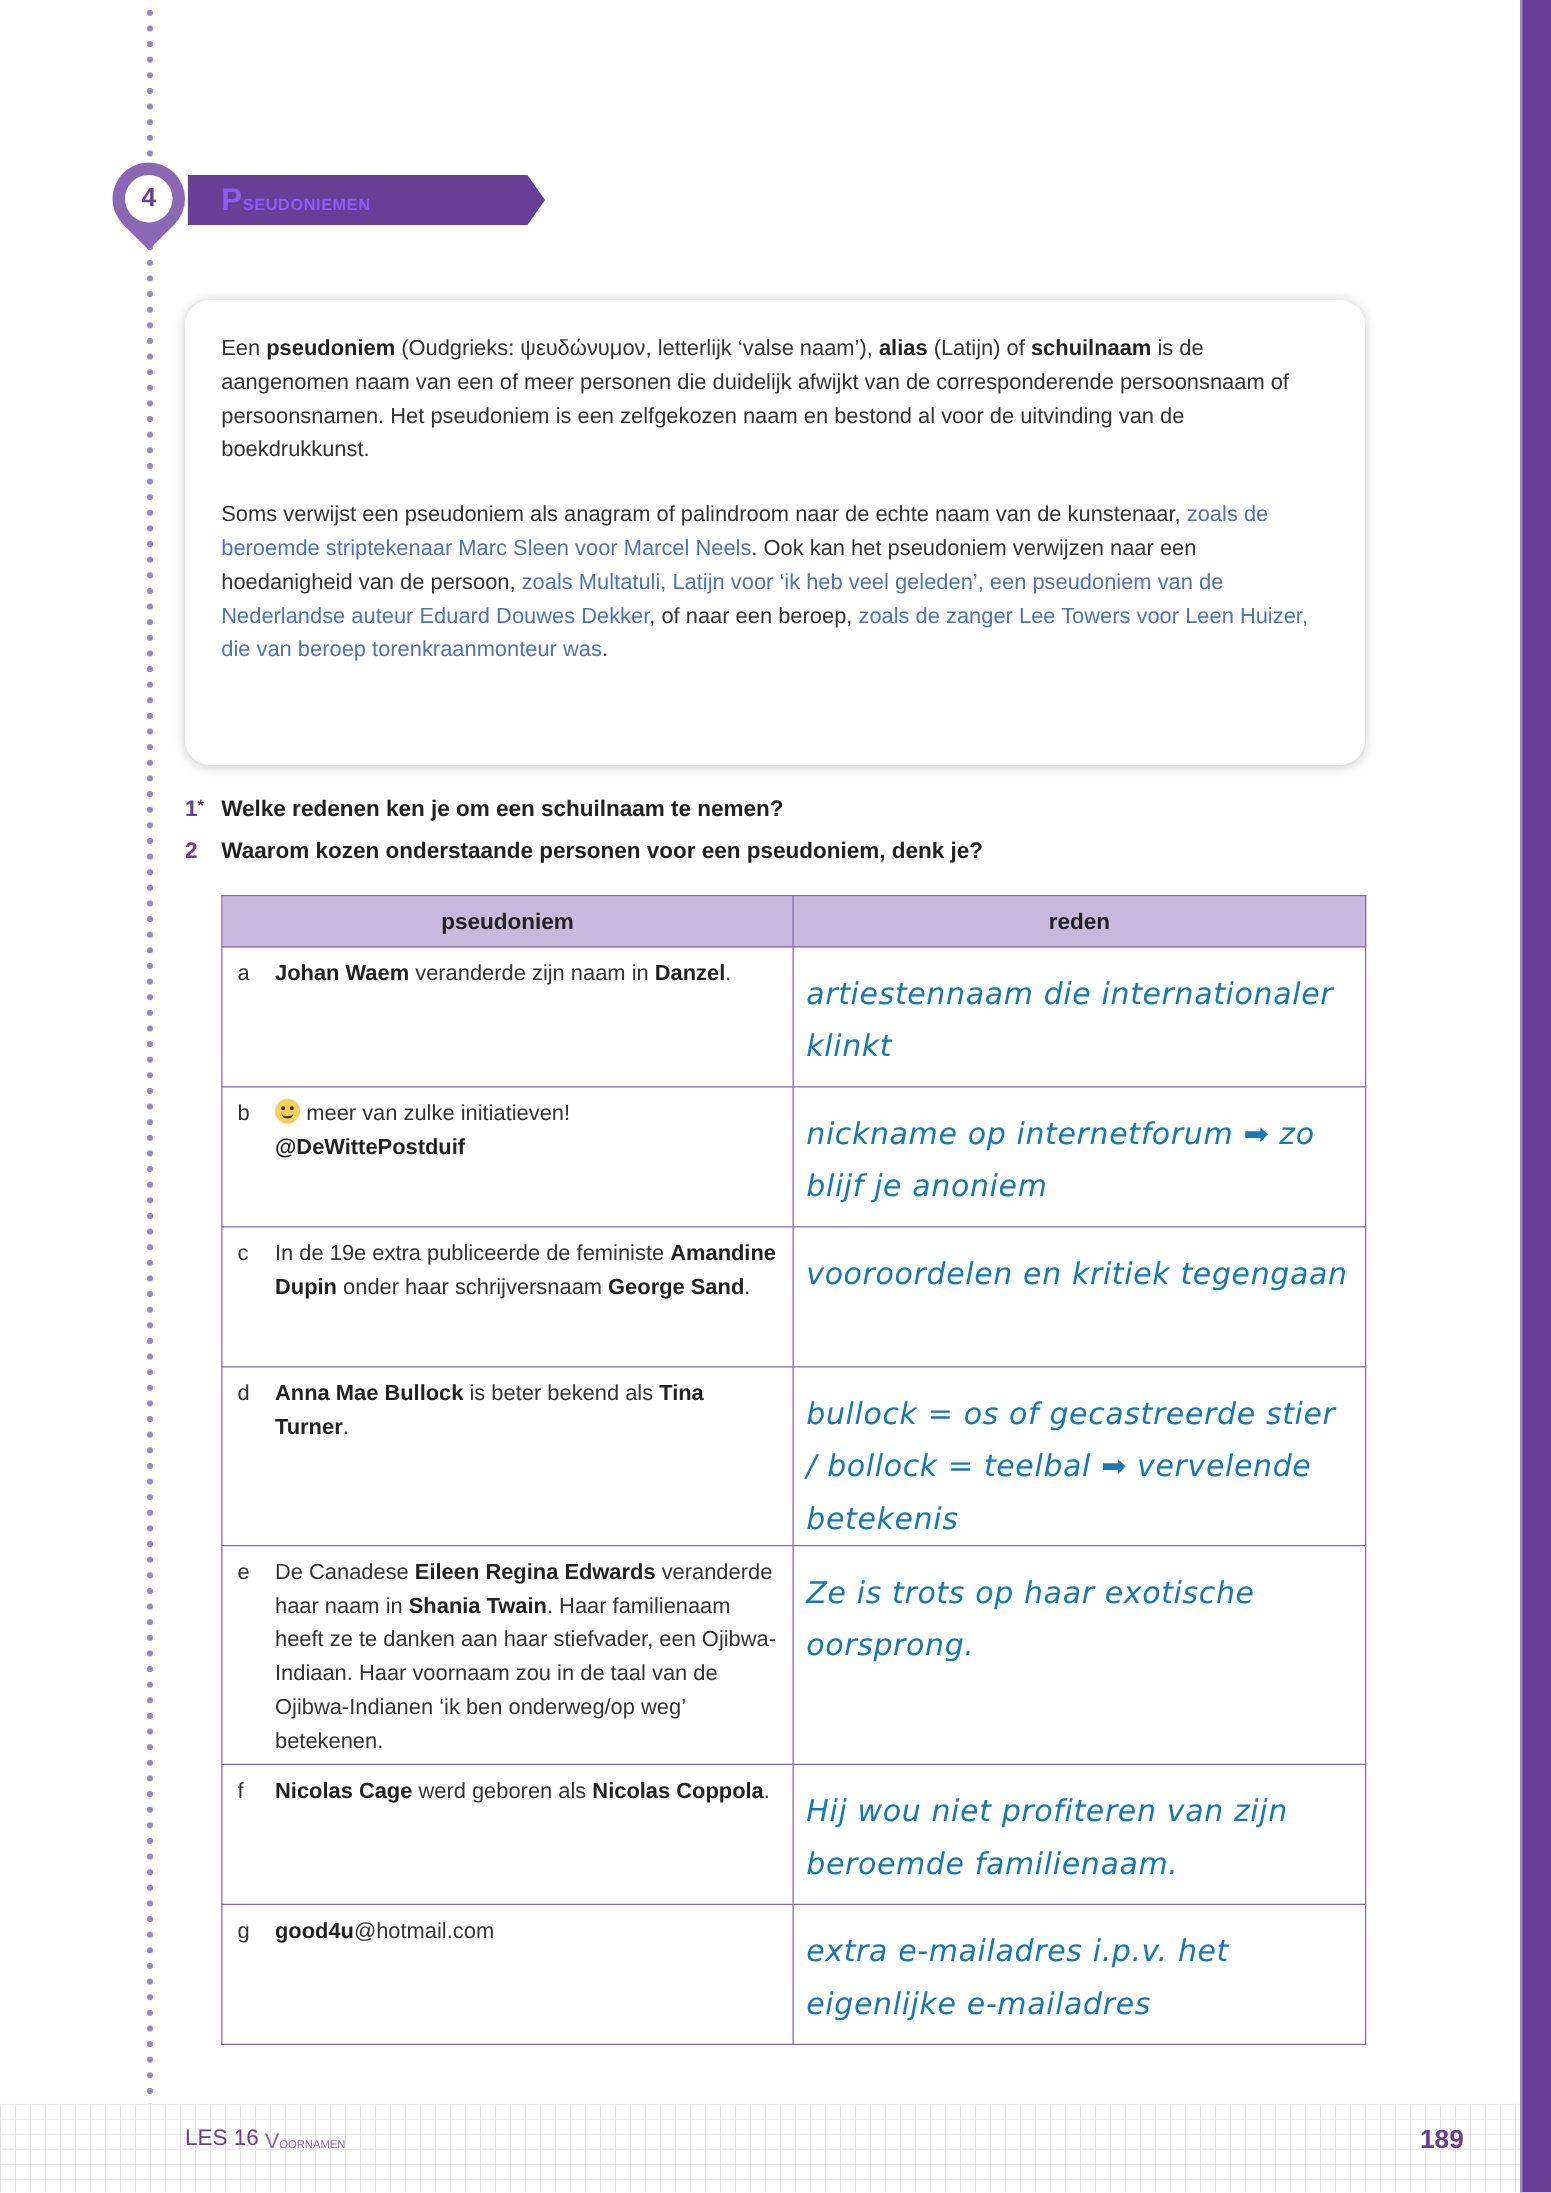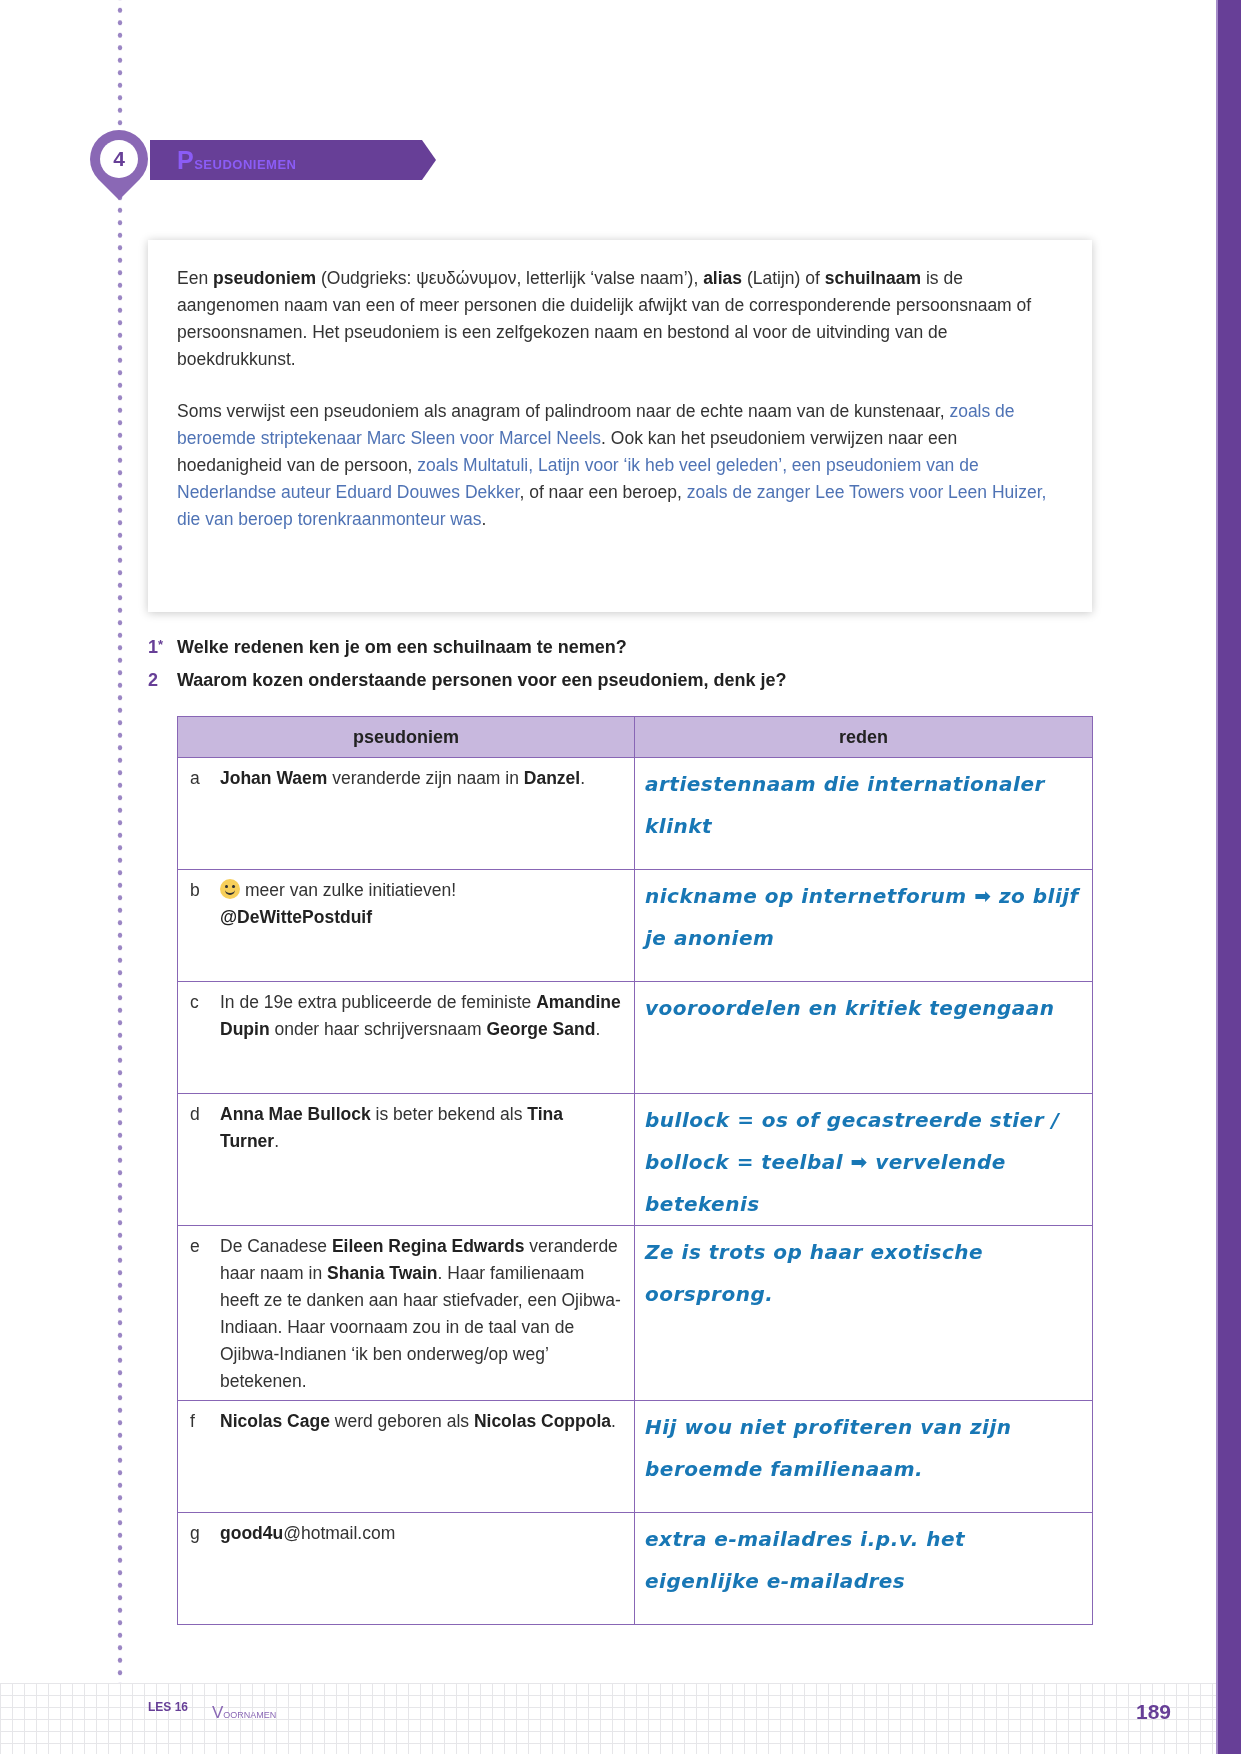--- a/index.html
+++ b/index.html
@@ -47,20 +47,21 @@
     position: absolute; left: 100px; top: 140px; width: 38px; height: 38px;
     background: #fff; border-radius: 50%;
     display: flex; align-items: center; justify-content: center;
     color: #673f97; font-weight: bold; font-size: 21px;
   }
   
   .infobox {
     position: absolute; left: 148px; top: 240px; width: 944px; height: 372px;
     background: #fff;
     box-shadow: 0 1px 9px rgba(0,0,0,0.22);
+    border-radius: 20px;
   }
   .infobox p {
     position: absolute; left: 29px; width: 890px; margin: 0;
     font-size: 17.5px; line-height: 27px; color: #333;
   }
   .p1 { top: 25px; }
   .p2 { top: 158px; }
   .src { top: 324px !important; font-size: 15.5px !important; color: #444 !important; }
   .src i { font-style: italic; }
   .blue { color: #4f73b5; }
@@ -81,36 +82,36 @@
     height: 38px; font-size: 18px; font-weight: bold; color: #222;
   }
   .tbl td {
     border: 1.5px solid #8866b5; vertical-align: top; padding: 7px 10px 0 10px;
     font-size: 17.5px; line-height: 27px; color: #333;
   }
   .tbl td.left { position: relative; padding-left: 42px; }
   .tbl td.left .letter { position: absolute; left: 12px; top: 7px; color: #333; }
   .tbl td.ans {
     color: #1877b5; font-style: italic; font-family: "DejaVu Sans", sans-serif;
-    font-size: 20px; line-height: 42px; padding-top: 5px; letter-spacing: 0.5px; font-weight: bold;
+    font-size: 24px; line-height: 42px; padding-top: 16px; letter-spacing: 0.5px;
   }
   .smiley {
     display: inline-block; width: 20px; height: 20px; border-radius: 50%;
     background: #f7cf5a; position: relative; vertical-align: -3px; margin-right: 5px;
   }
   .smiley::before {
     content: ""; position: absolute; left: 5px; top: 6px; width: 2.5px; height: 3px;
     background: #333; border-radius: 50%; box-shadow: 7px 0 0 #333;
   }
   .smiley::after {
     content: ""; position: absolute; left: 5px; top: 9px; width: 10px; height: 5px;
     border-bottom: 2px solid #333; border-radius: 0 0 8px 8px;
   }
   .footer-les {
-    position: absolute; left: 148px; top: 1700px; font-size: 12px; font-weight: bold; color: #673f97;
+    position: absolute; left: 148px; top: 1700px; font-size: 18px; font-weight: normal; color: #673f97;
   }
   .footer-sub {
     position: absolute; left: 212px; top: 1703px; font-size: 13px; font-weight: normal;
     color: #8a68b5; font-variant: small-caps;
   }
   .footer-sub .big { font-size: 17px; }
   .pagenum {
     position: absolute; left: 1136px; top: 1700px; font-size: 21px; font-weight: bold; color: #673f97;
   }
 </style>

